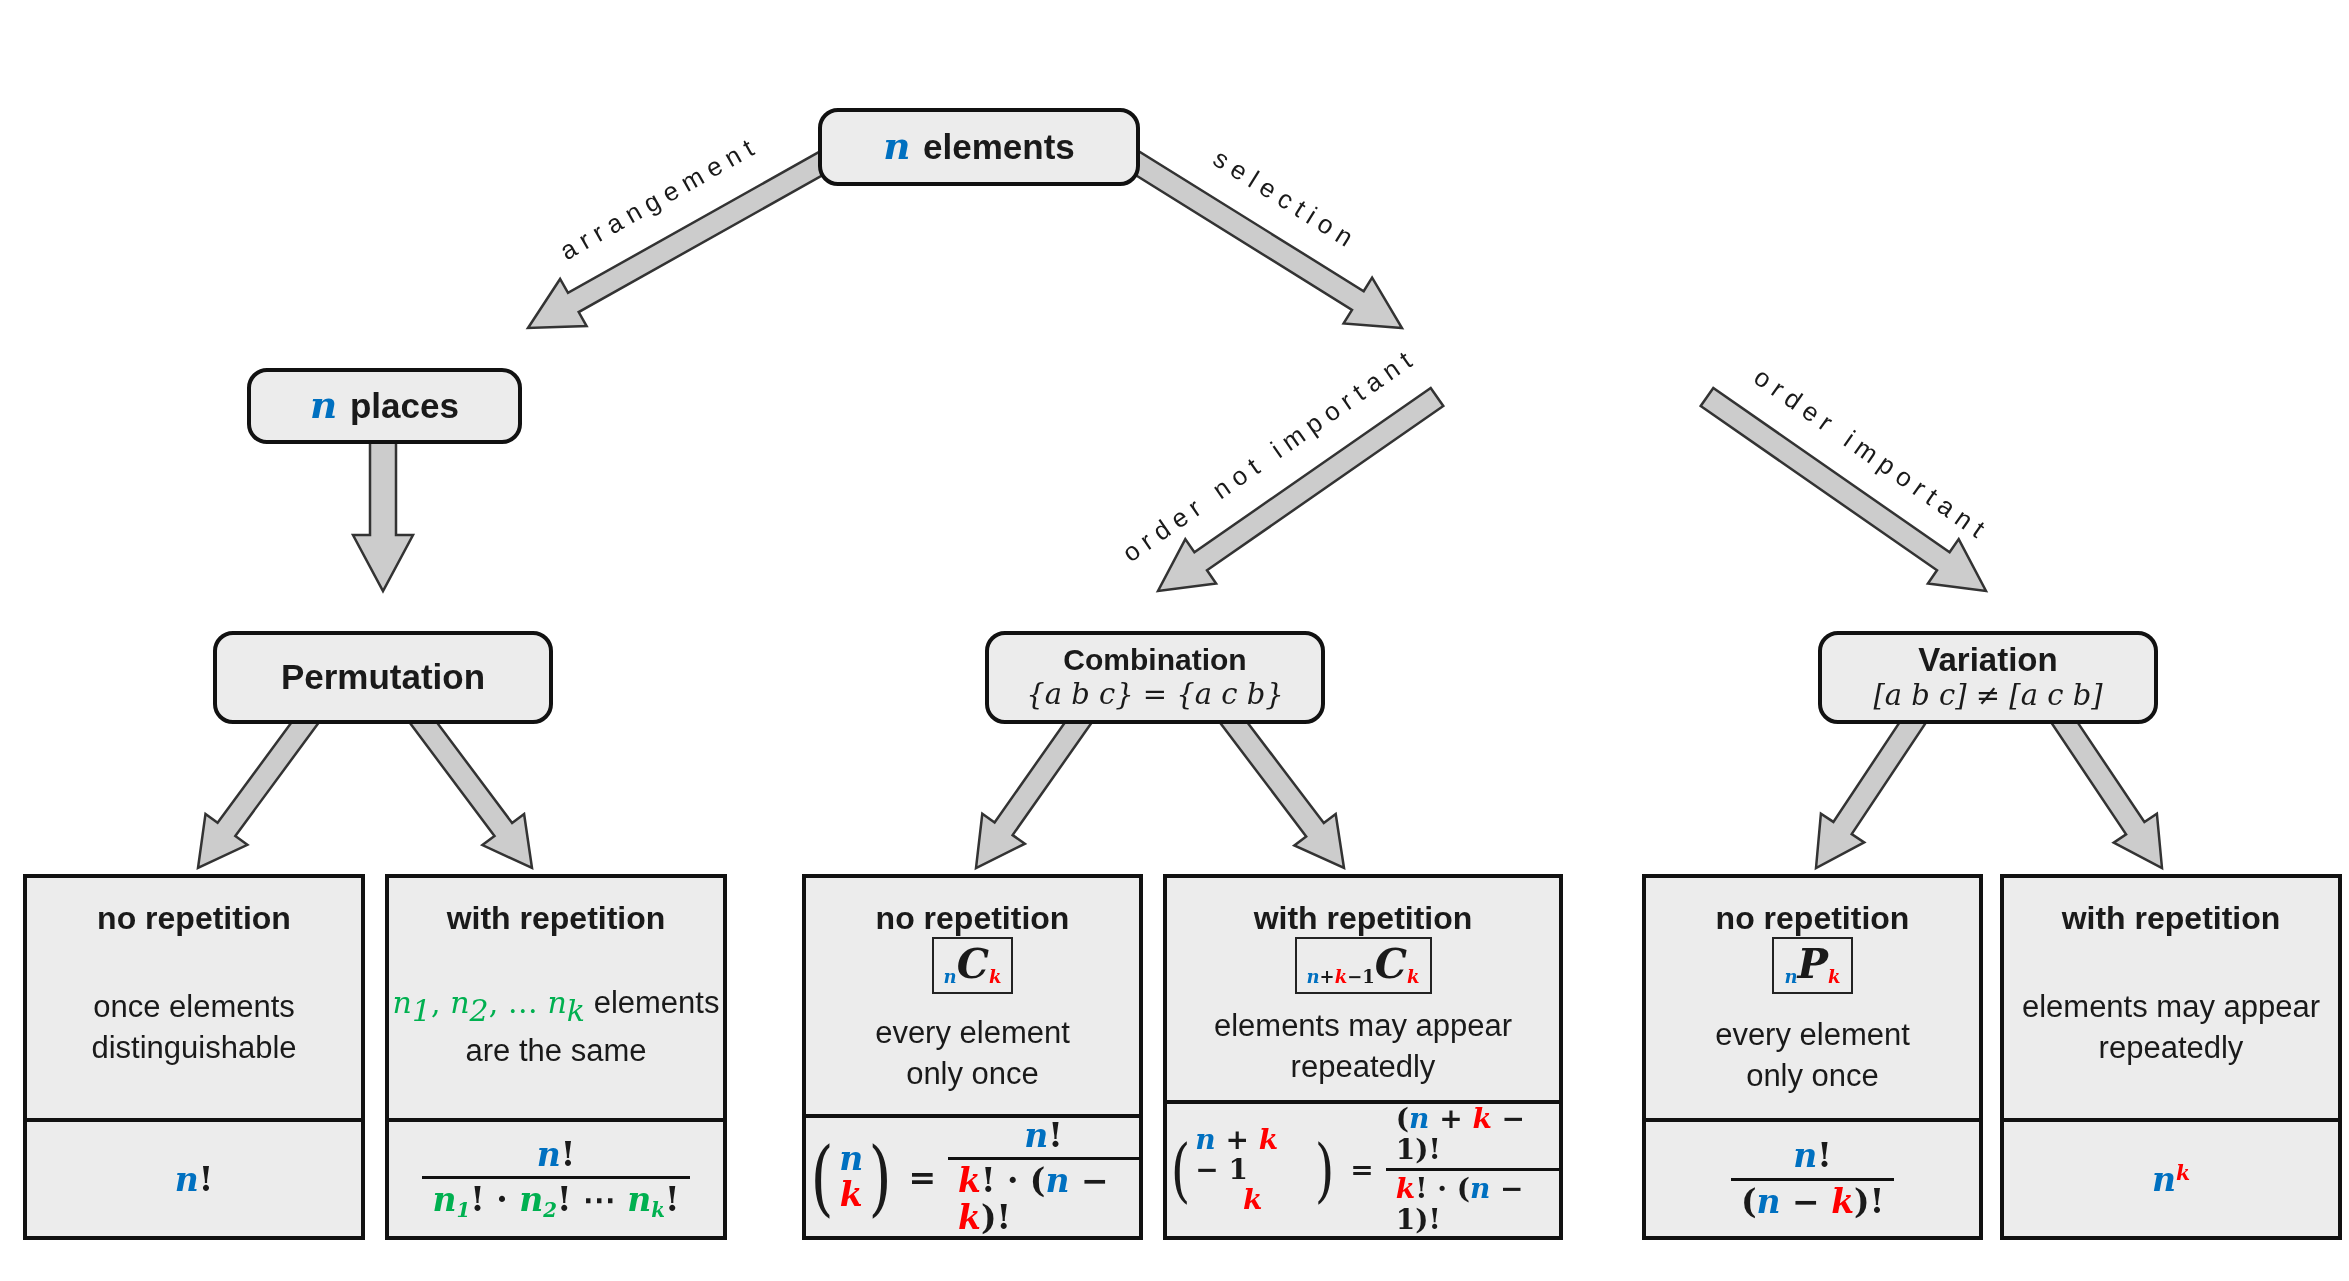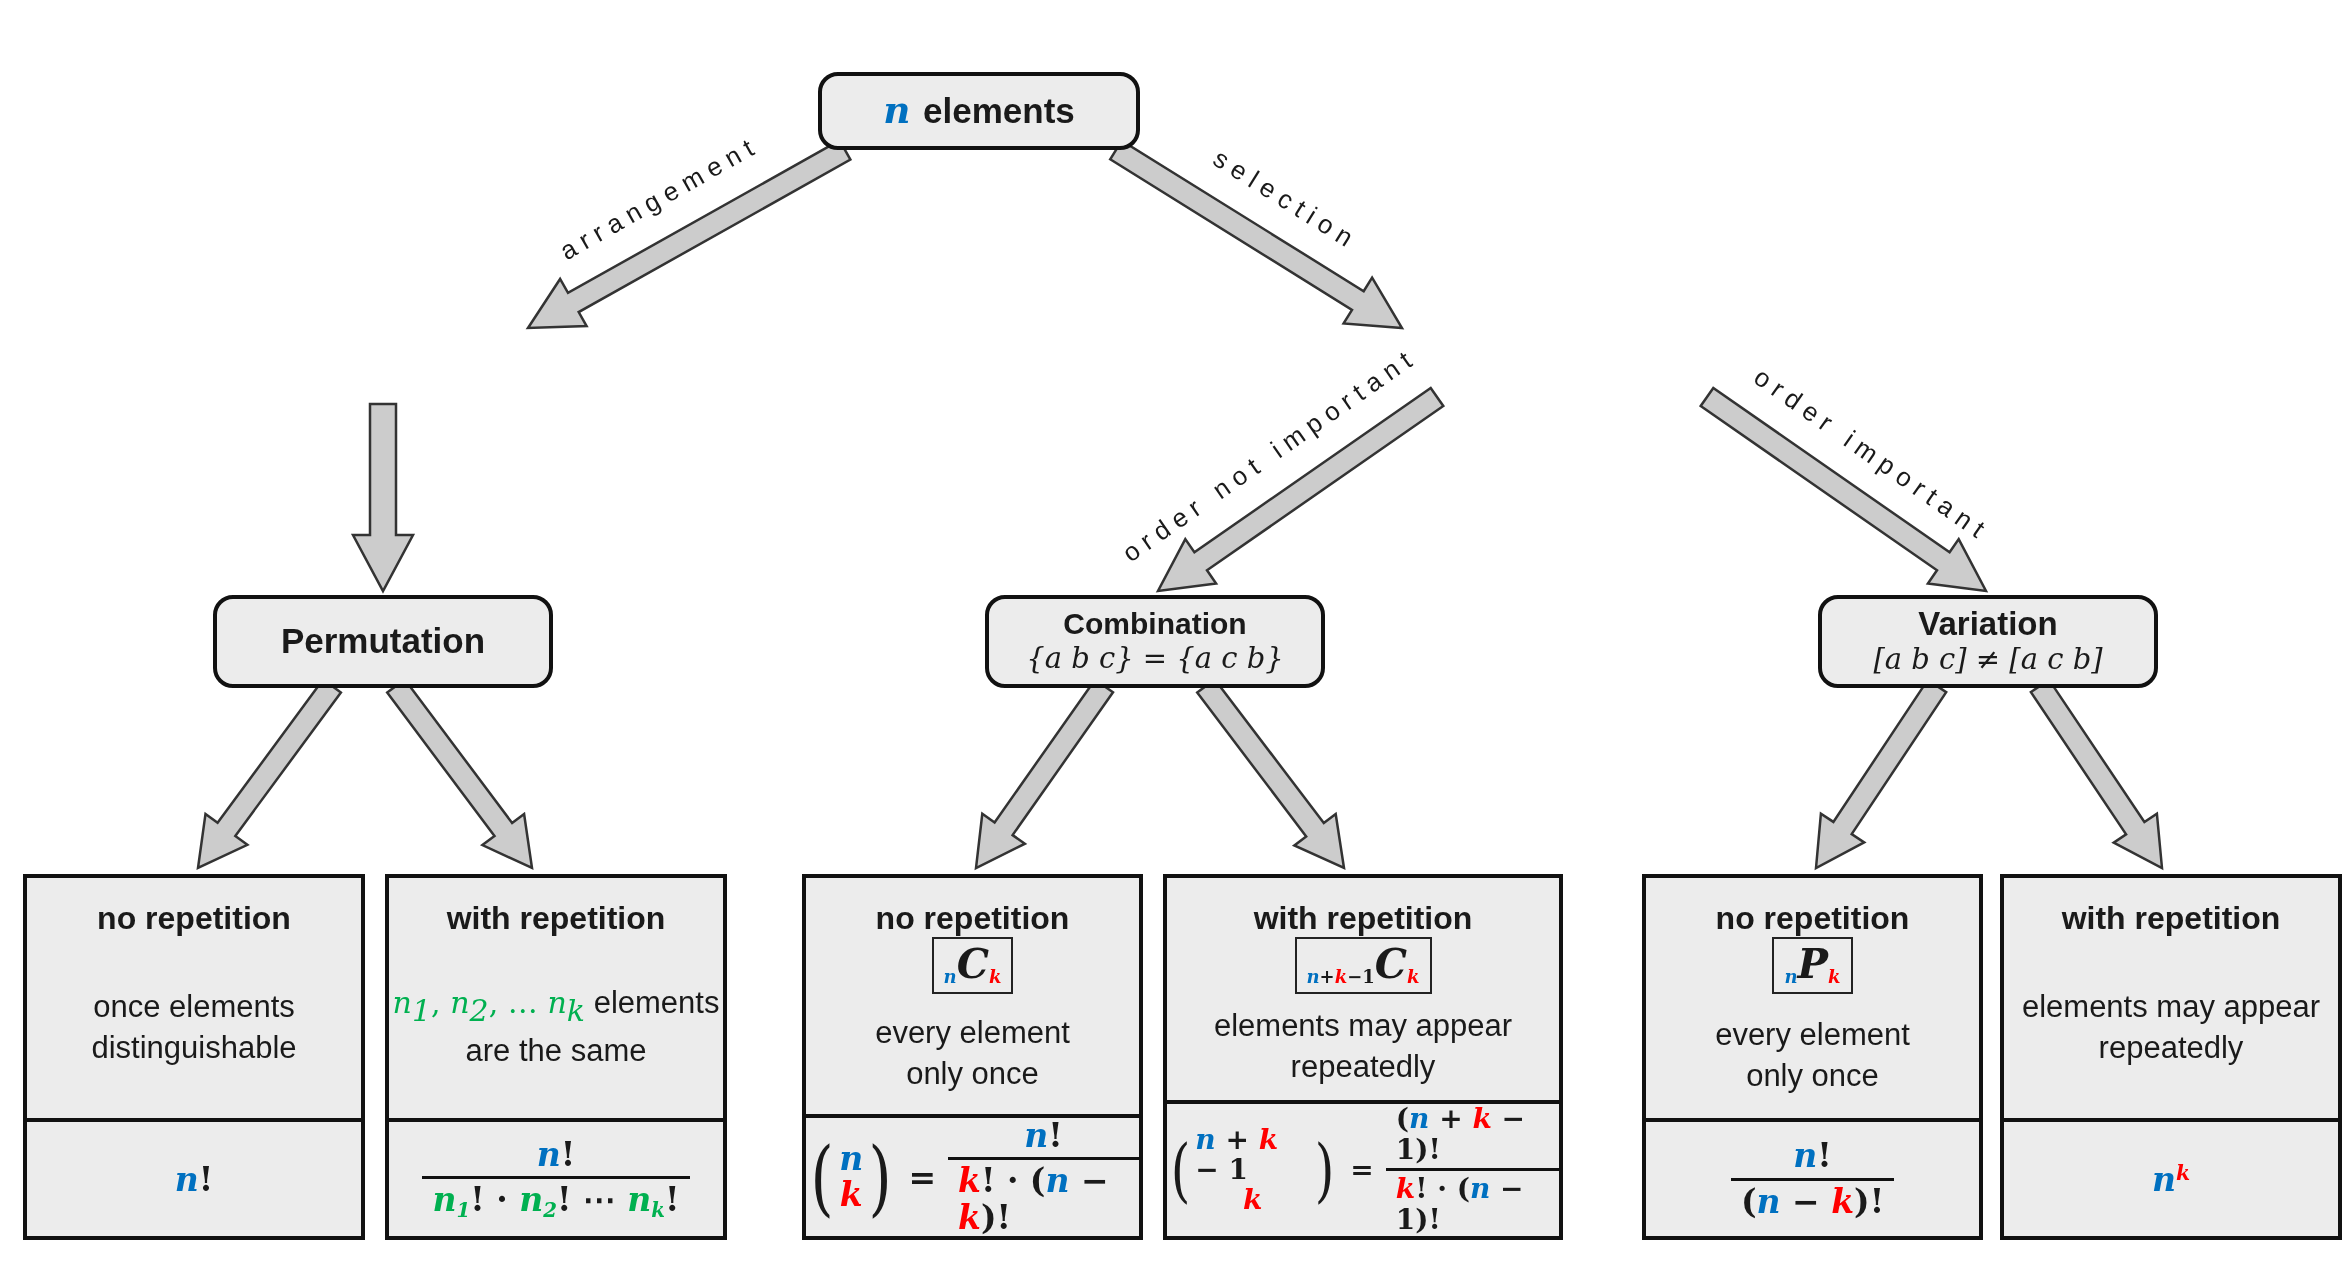--- a/index.html
+++ b/index.html
@@ -5,21 +5,21 @@
   html,body{margin:0;padding:0;background:#fff;}
   *{box-sizing:border-box;}
   .canvas{position:relative;width:2349px;height:1281px;background:#ffffff;
           font-family:"Liberation Sans",sans-serif;color:#1a1a1a;overflow:hidden;}
   svg.arrows{position:absolute;left:0;top:0;z-index:1;pointer-events:none;}
   path.arrow{fill:#cccccc;stroke:#333333;stroke-width:2.5;}
 
   
   .node{position:absolute;z-index:2;background:#ececec;border:4px solid #111;
         border-radius:20px;display:flex;flex-direction:column;align-items:center;
-        justify-content:center;text-align:center;}
+        justify-content:center;text-align:center;margin-top:36px;}
   .node-title{font-size:35px;font-weight:700;line-height:1.05;}
   .node-sub{font-size:29px;line-height:1.15;margin-top:2px;}
   .node-sub .m{font-weight:400;}
 
   .node-root{left:818px;top:72px;width:322px;height:78px;}
   .node-n-places{left:247px;top:332px;width:275px;height:76px;}
   .node-k-places{left:1435px;top:332px;width:275px;height:78px;}
   .node-permutation{left:213px;top:595px;width:340px;height:93px;}
   .node-combination{left:985px;top:595px;width:340px;height:93px;}
   .node-variation{left:1818px;top:595px;width:340px;height:93px;}
@@ -96,20 +96,23 @@
 
   <div class="edge-label el-arrangement">arrangement</div>
   <div class="edge-label el-selection">selection</div>
   <div class="edge-label el-order-not-important">order not important</div>
   <div class="edge-label el-order-important">order important</div>
 
   <div class="node node-root">
     <div class="node-title"><span class="seg m" style="color: rgb(0, 112, 192);">n</span><span class="seg"> elements</span></div>
   </div>
 
+  <div class="node node-n-places">
+    <div class="node-title"><span class="seg m" style="color: rgb(0, 112, 192);">n</span><span class="seg"> places</span></div>
+  </div>
 
 
   <div class="node node-permutation">
     <div class="node-title">Permutation</div>
   </div>
 
   <div class="node node-combination">
     <div class="node-title" style="font-size:30px;">Combination</div>
     <div class="node-sub"><span class="seg m">{a b c} = {a c b}</span></div>
   </div>

